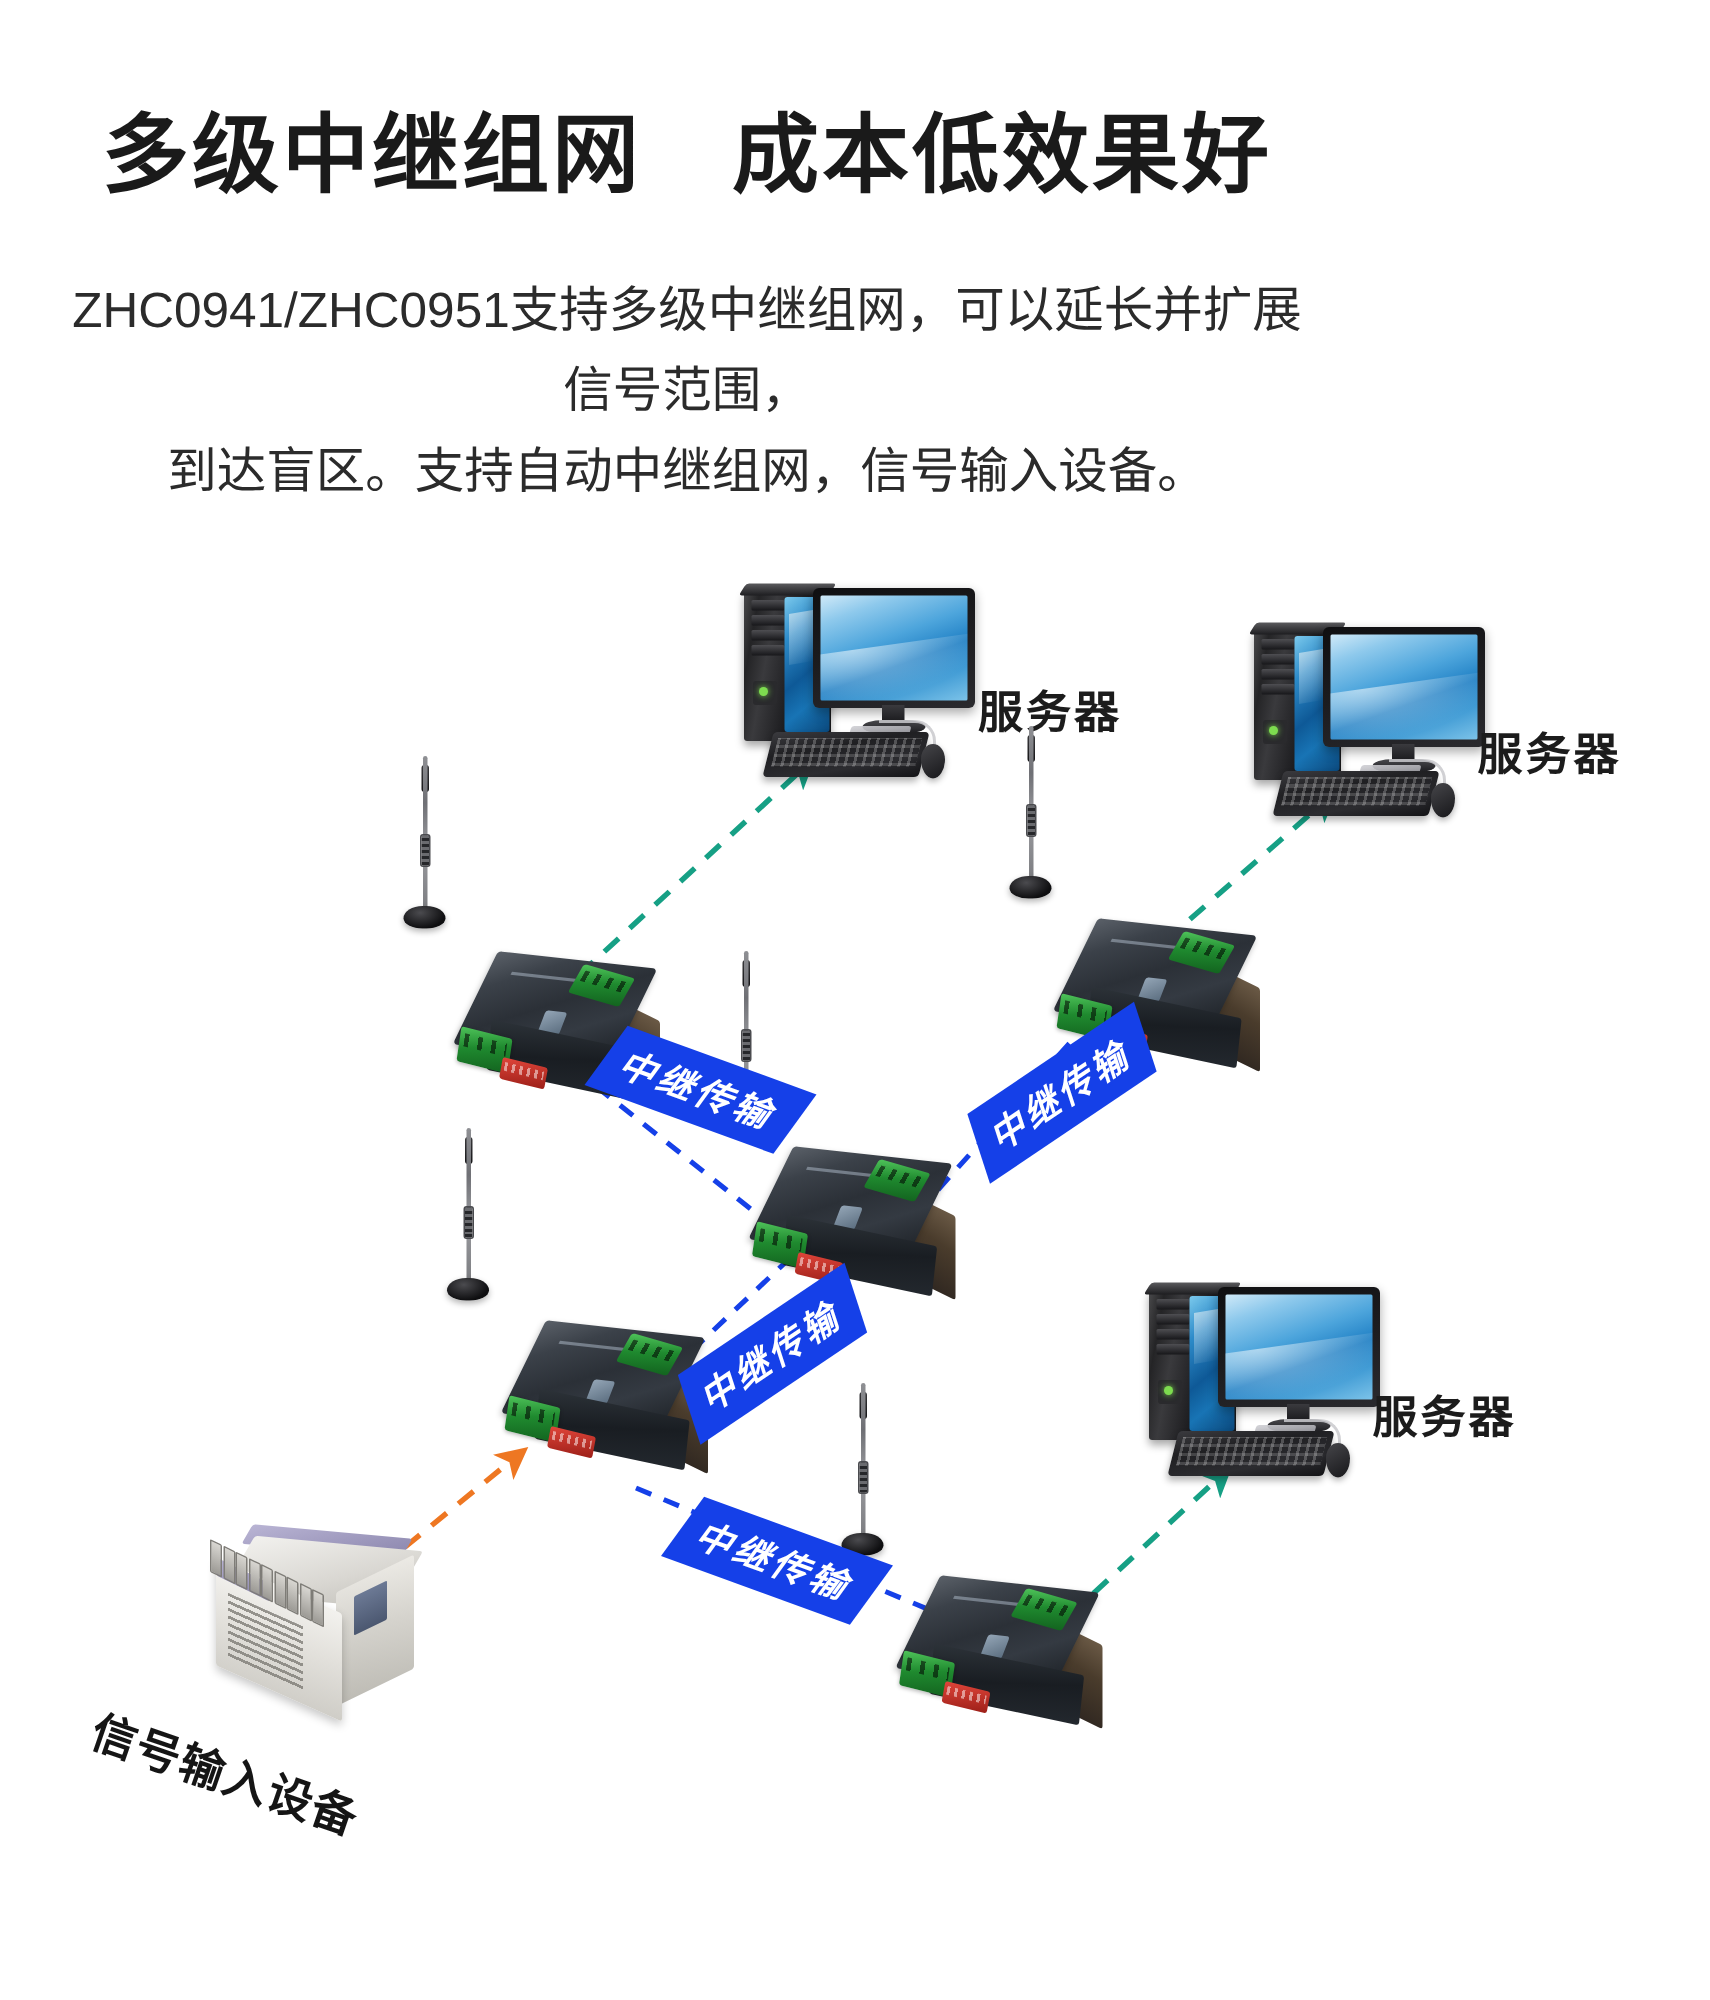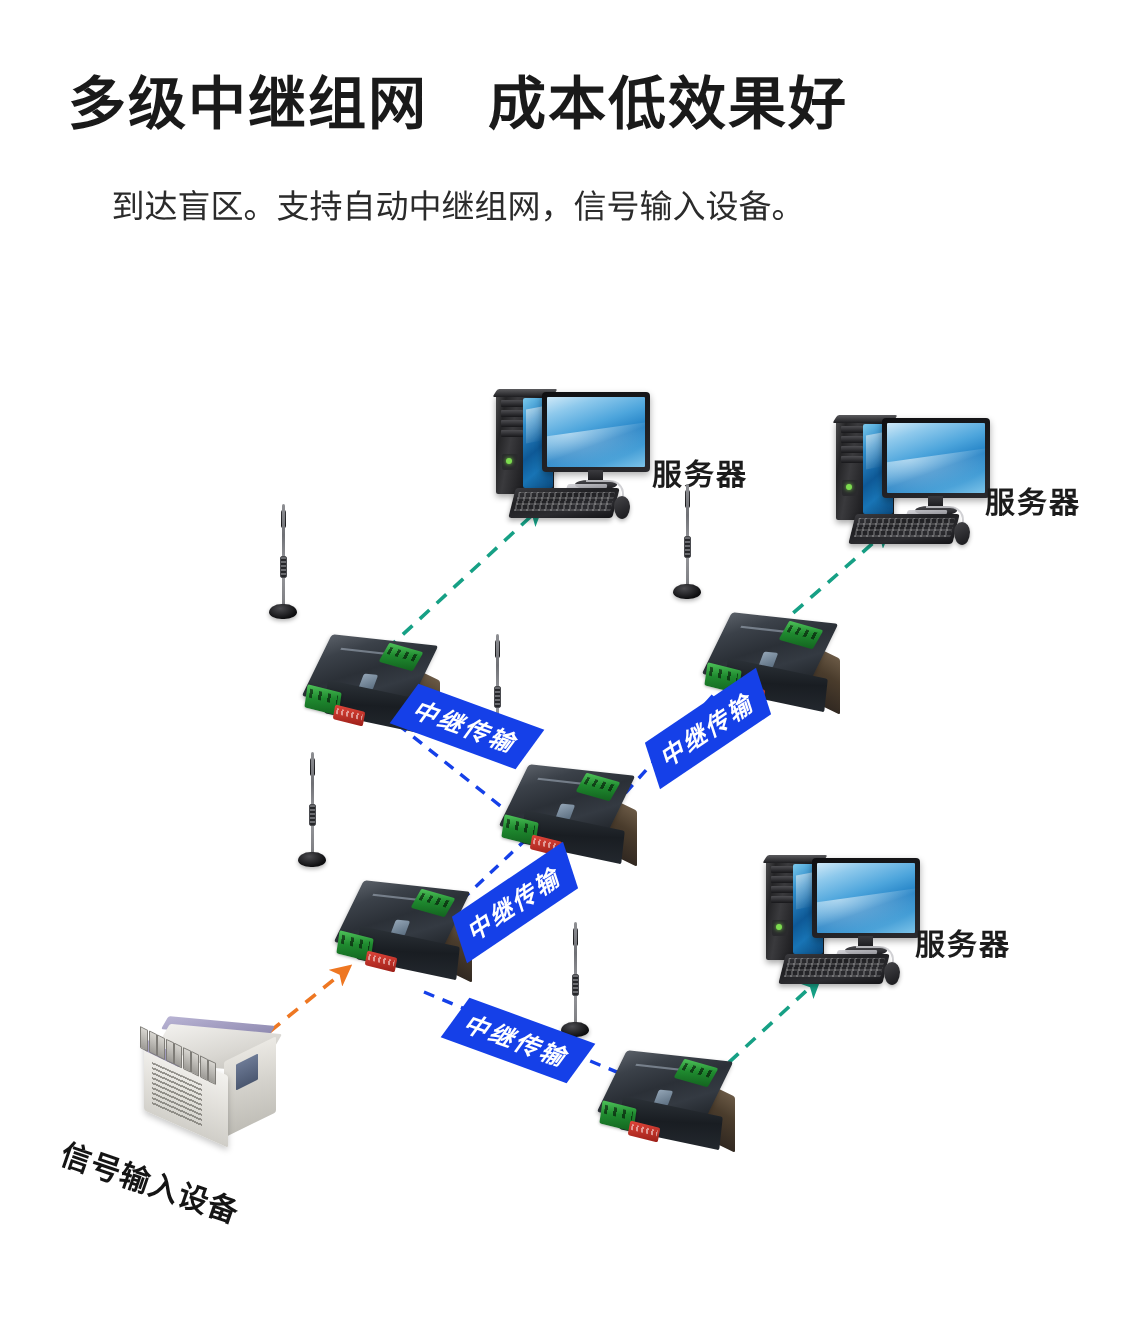--- a/index.html
+++ b/index.html
@@ -254,20 +254,21 @@
   }
   .badge.skew-r{transform:rotate(20deg) skewX(-16deg);}
   .badge.skew-l{transform:rotate(-34deg) skewX(-16deg);}
 </style>
 </head>
 <body>
 
 <div id="header">
   <div id="page-title">多级中继组网　成本低效果好</div>
   <div id="subtitle">
+    <span class="sub-line">ZHC0941/ZHC0951支持多级中继组网，可以延长并扩展信号范围，</span>
     <span class="sub-line">到达盲区。支持自动中继组网，信号输入设备。</span>
   </div>
 </div>
 
 <div id="diagram">
 
   <svg id="wires" viewBox="0 0 1140 973" preserveAspectRatio="none">
     <defs>
       <marker id="arw-teal" viewBox="0 0 12 12" refX="9" refY="6" markerWidth="6" markerHeight="6" orient="auto-start-reverse">
         <path d="M0,0 L12,6 L0,12 L3,6 Z" fill="#16a085"></path>

